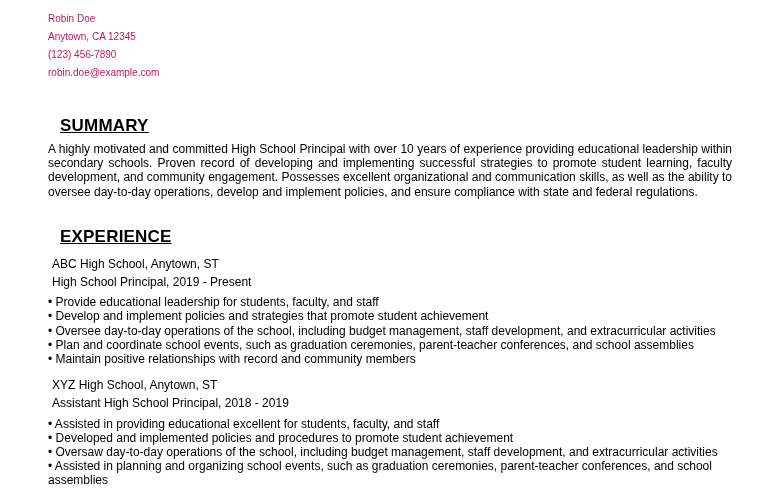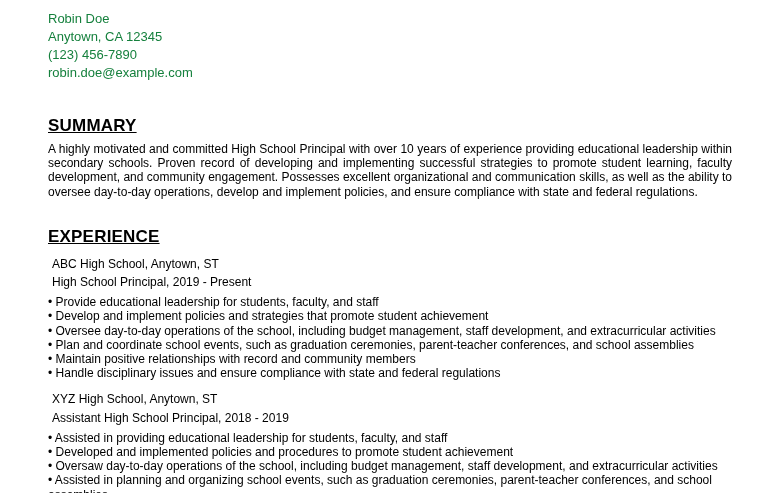--- a/index.html
+++ b/index.html
@@ -18,34 +18,34 @@
     position: relative;
     width: 780px;
     height: 493px;
     box-sizing: border-box;
     padding: 8px 48px 0 48px;
   }
   .contact {
     margin-top: 2px;
   }
   .contact-line {
-    font-size: 13px;
+    font-size: 10px;
     line-height: 18px;
-    color: #15803d;
+    color: #be185d;
     white-space: pre;
   }
   .section {
     margin-top: 0;
   }
   .section-heading {
     font-size: 17px;
     font-weight: bold;
     text-decoration: underline;
     letter-spacing: 0.2px;
-    margin: 0 0 6px 0;
+    margin: 0 0 6px 12px;
   }
   #summary-section {
     margin-top: 34px;
   }
   #experience-section {
     margin-top: 28px;
   }
   .body-text {
     font-size: 12px;
     line-height: 14.2px;
@@ -97,29 +97,28 @@
 
     <div class="job">
       <p class="job-line">ABC High School, Anytown, ST</p>
       <p class="job-line">High School Principal, 2019 - Present</p>
       <ul class="bullets">
         <li>• Provide educational leadership for students, faculty, and staff</li>
         <li>• Develop and implement policies and strategies that promote student achievement</li>
         <li>• Oversee day-to-day operations of the school, including budget management, staff development, and extracurricular activities</li>
         <li>• Plan and coordinate school events, such as graduation ceremonies, parent-teacher conferences, and school assemblies</li>
         <li>• Maintain positive relationships with record and community members</li>
-        <li>• Handle disciplinary issues and ensure compliance with state and federal regulations</li>
       </ul>
     </div>
 
     <div class="job">
       <p class="job-line">XYZ High School, Anytown, ST</p>
       <p class="job-line">Assistant High School Principal, 2018 - 2019</p>
       <ul class="bullets">
-        <li>• Assisted in providing educational leadership for students, faculty, and staff</li>
+        <li>• Assisted in providing educational excellent for students, faculty, and staff</li>
         <li>• Developed and implemented policies and procedures to promote student achievement</li>
         <li>• Oversaw day-to-day operations of the school, including budget management, staff development, and extracurricular activities</li>
         <li>• Assisted in planning and organizing school events, such as graduation ceremonies, parent-teacher conferences, and school assemblies</li>
       </ul>
     </div>
   </div>
 
 </div>
 
 </body></html>

